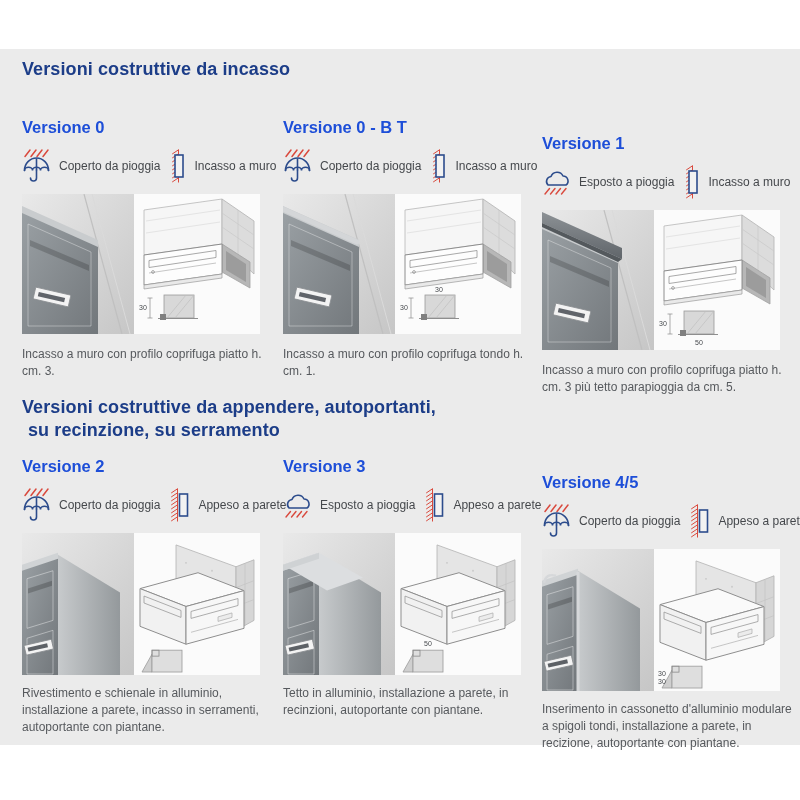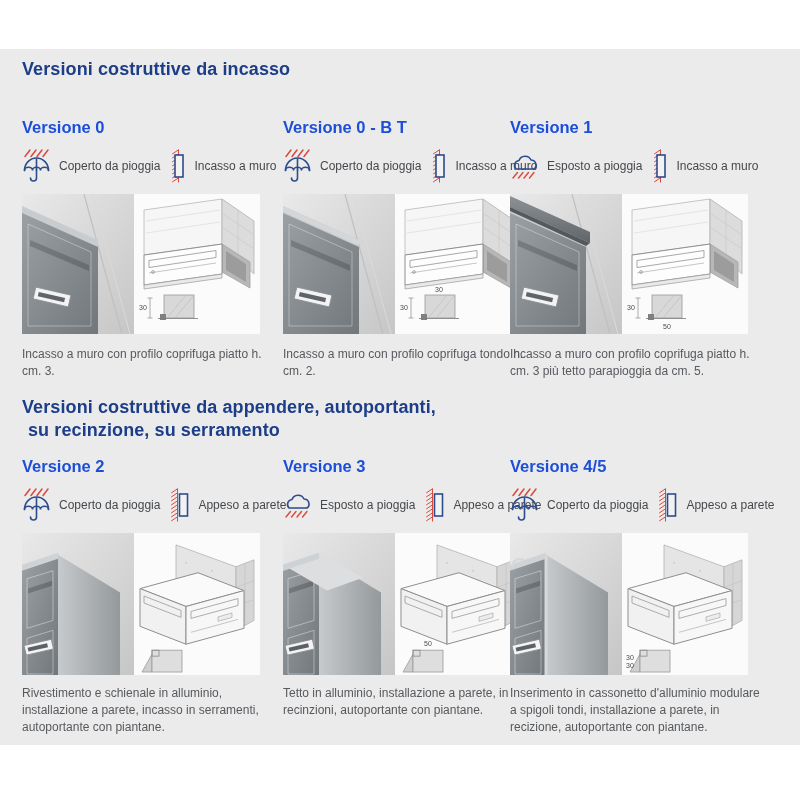--- a/index.html
+++ b/index.html
@@ -6,21 +6,21 @@
   #page{position:relative;width:800px;height:772px;background:#ffffff;
         font-family:"Liberation Sans",sans-serif;overflow:hidden;}
   .band{position:absolute;left:0;top:49px;width:800px;height:696px;background:#ebebeb;}
   .sec-title{position:absolute;left:22px;margin:0;font-size:18px;font-weight:bold;
              color:#1c3d88;letter-spacing:.1px;}
   #sec1{top:59px;}
   #sec2{top:396px;line-height:23px;}
   #sec2 .l2{display:block;padding-left:6px;}
   .card{position:absolute;width:240px;height:310px;}
   .r1{top:118px;} .r2{top:457px;}
-  .cA{left:22px;} .cB{left:283px;} .cC{left:510px;}
+  .cA{left:22px;} .cB{left:283px;} .cC{left:542px;margin-top:16px;}
   .vtitle{position:absolute;top:0;left:0;margin:0;font-size:16.5px;font-weight:bold;color:#1d4ed8;}
   .feat{position:absolute;top:26px;left:0;height:44px;display:flex;align-items:center;}
   .feat svg{display:block;}
   .flab{font-size:12px;color:#45484c;margin-left:7px;white-space:nowrap;}
   .mnt{margin-left:11px;}
   .fig{position:absolute;top:76px;left:0;display:flex;height:140px;}
   .r2 .fig{height:142px;}
   .fig svg{display:block;}
   .desc{position:absolute;top:228px;left:0;margin:0;width:250px;
         font-size:12px;line-height:17px;color:#56595d;}
@@ -259,21 +259,21 @@
           <use href="#sym-photo1"></use>
           <use href="#sym-bevelround"></use>
         </svg>
       <svg width="126" height="140" viewBox="0 0 126 140" preserveAspectRatio="none">
         <use href="#sym-draw1"></use>
         <text class="dim" x="44" y="98" text-anchor="middle">30</text>
         <text class="dim" x="9" y="116" text-anchor="middle">30</text>
         <text class="dim" x="45" y="135" text-anchor="middle"></text>
       </svg>
     </div>
-    <p class="desc">Incasso a muro con profilo coprifuga tondo h. cm. 2.</p>
+    <p class="desc">Incasso a muro con profilo coprifuga tondo h. cm. 1.</p>
   </section>
 
   <section class="card r1 cC">
     <h2 class="vtitle">Versione 1</h2>
     <div class="feat">
       <span>
           <svg width="30" height="30">
             <use href="#sym-cloud"></use>
           </svg>
         </span>

